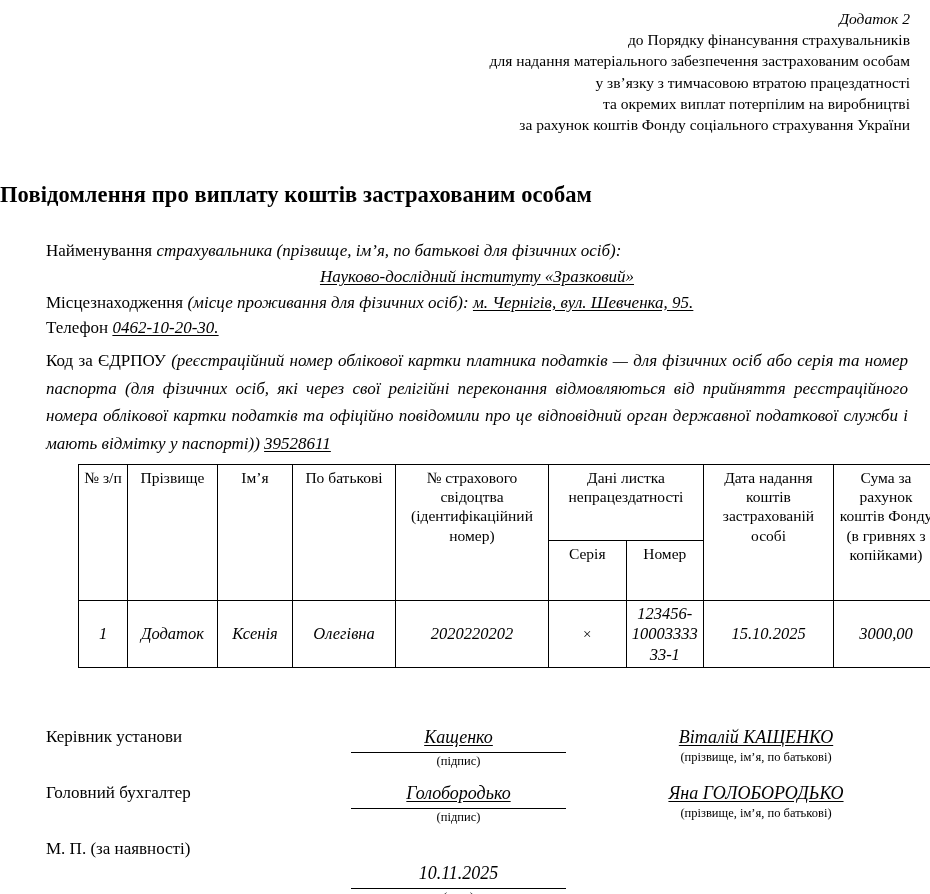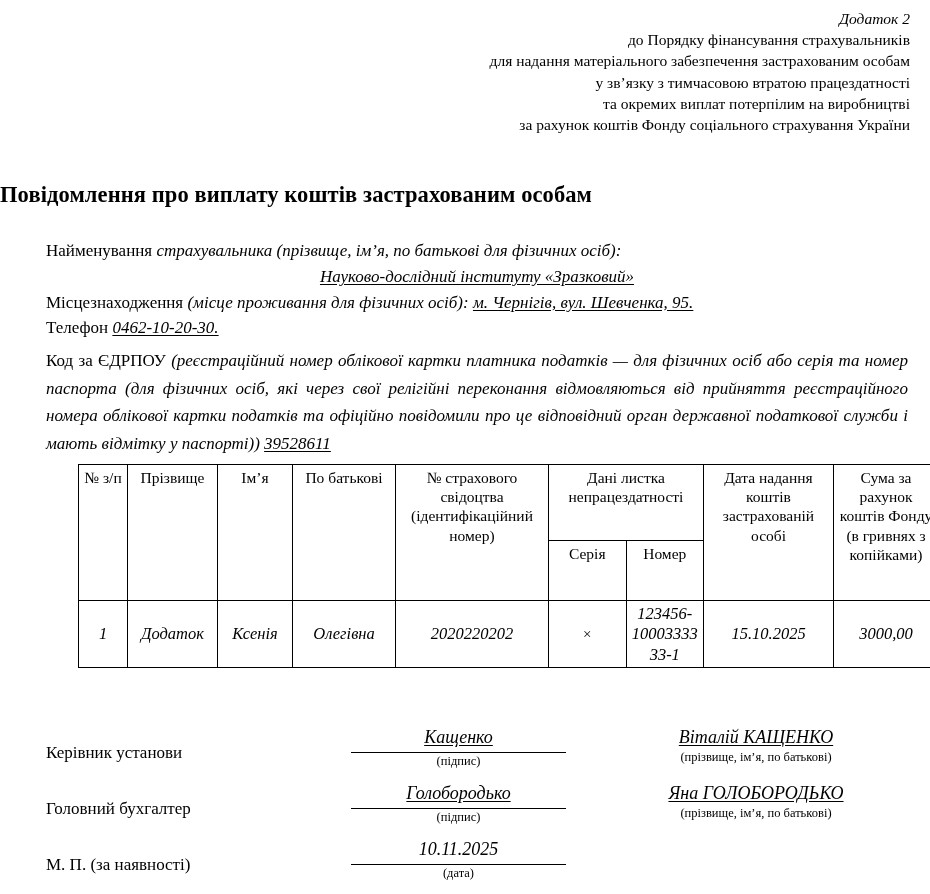--- a/index.html
+++ b/index.html
@@ -151,21 +151,21 @@
     left: 46px;
     width: 862px;
   }
   .sig-row {
     position: relative;
     height: 56px;
   }
   .sig-role {
     position: absolute;
     left: 0;
-    top: 16px;
+    top: 0;
     font-size: 17px;
     white-space: nowrap;
   }
   .sig-mid {
     position: absolute;
     left: 305px;
     top: 0;
     width: 215px;
     text-align: center;
   }
@@ -180,20 +180,21 @@
     font-style: italic;
     font-size: 18px;
     text-decoration: underline;
     text-underline-offset: 2px;
     display: block;
     line-height: 1.2;
     white-space: nowrap;
   }
   .sig-value.plain {
     text-decoration: none;
+    margin-top: 24px;
   }
   .sig-line {
     border-bottom: 1.6px solid #000000;
     height: 0;
     margin-top: 3px;
   }
   .sig-caption {
     font-size: 12.5px;
     display: block;
     margin-top: 1px;

